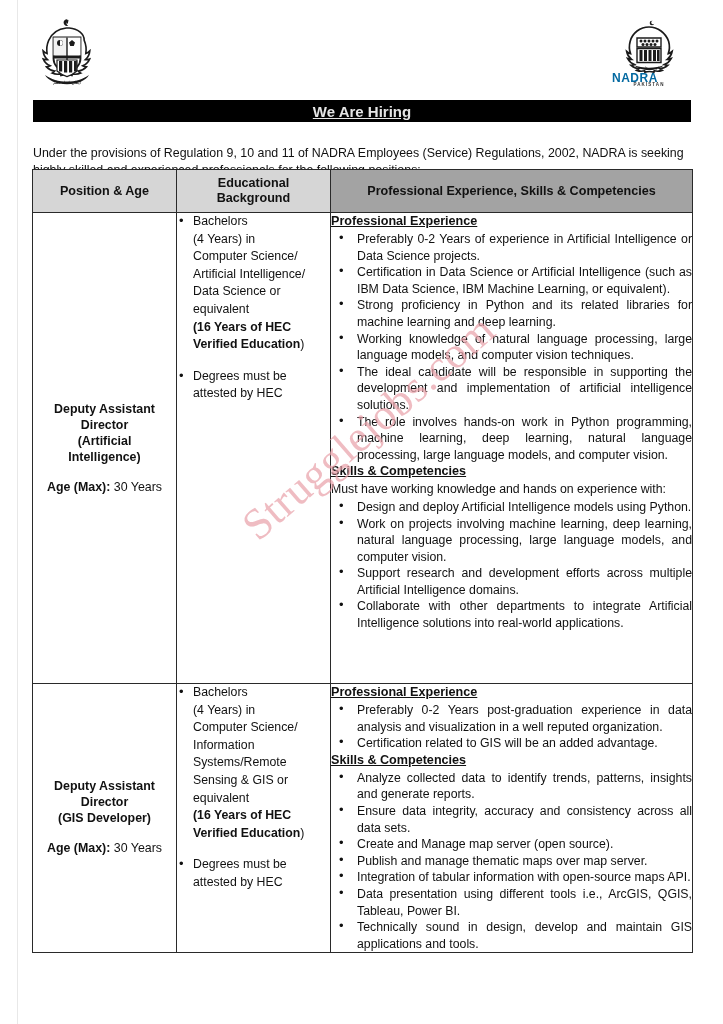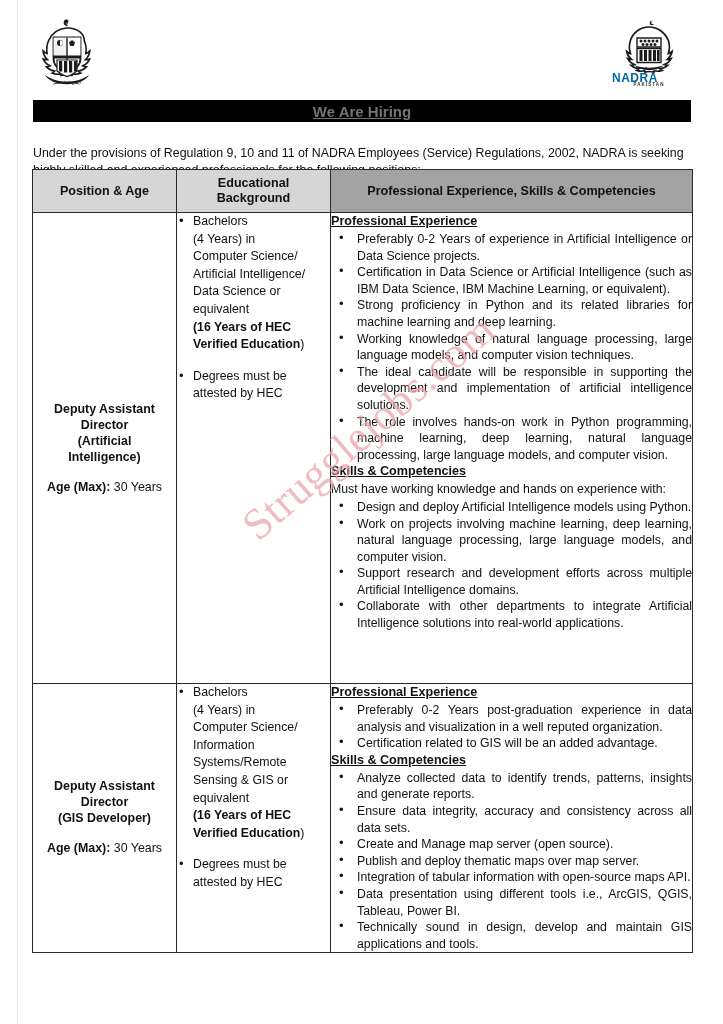--- a/index.html
+++ b/index.html
@@ -49,21 +49,21 @@
     font-size:12px;font-weight:bold;letter-spacing:.5px;color:#0369a1;
   }
   .nadra-sub{
     position:absolute;left:612px;top:66px;width:74px;text-align:center;
     font-size:4.5px;font-weight:bold;letter-spacing:1.1px;color:#333;
   }
 
   
   .banner{
     position:absolute;left:33px;top:100px;width:658px;height:22px;
-    background:#000;color:#737373;
+    background:#000;color:#e5e5e5;
     display:flex;align-items:center;justify-content:center;
   }
   .banner span{
     font-size:15px;font-weight:bold;text-decoration:underline;
     text-underline-offset:1px;
   }
 
   
   .intro{
     position:absolute;left:33px;top:145px;width:660px;
@@ -336,21 +336,21 @@
             <div class="sec-head">Professional Experience</div>
             <ul class="exp-list">
               <li>Preferably 0-2 Years post-graduation experience in data analysis and visualization in a well reputed organization.</li>
               <li>Certification related to GIS will be an added advantage.</li>
             </ul>
             <div class="sec-head">Skills &amp; Competencies</div>
             <ul class="exp-list">
               <li>Analyze collected data to identify trends, patterns, insights and generate reports.</li>
               <li>Ensure data integrity, accuracy and consistency across all data sets.</li>
               <li>Create and Manage map server (open source).</li>
-              <li>Publish and deploy thematic maps over map server.</li>
+              <li>Publish and manage thematic maps over map server.</li>
               <li>Integration of tabular information with open-source maps API.</li>
               <li>Data presentation using different tools i.e., ArcGIS, QGIS, Tableau, Power BI.</li>
               <li>Technically sound in design, develop and maintain GIS applications and tools.</li>
             </ul>
           </td>
         </tr>
       </tbody>
   </table>
 
   <div class="watermark" style="color: rgb(233, 163, 171);">Strugglejobs.com</div>

